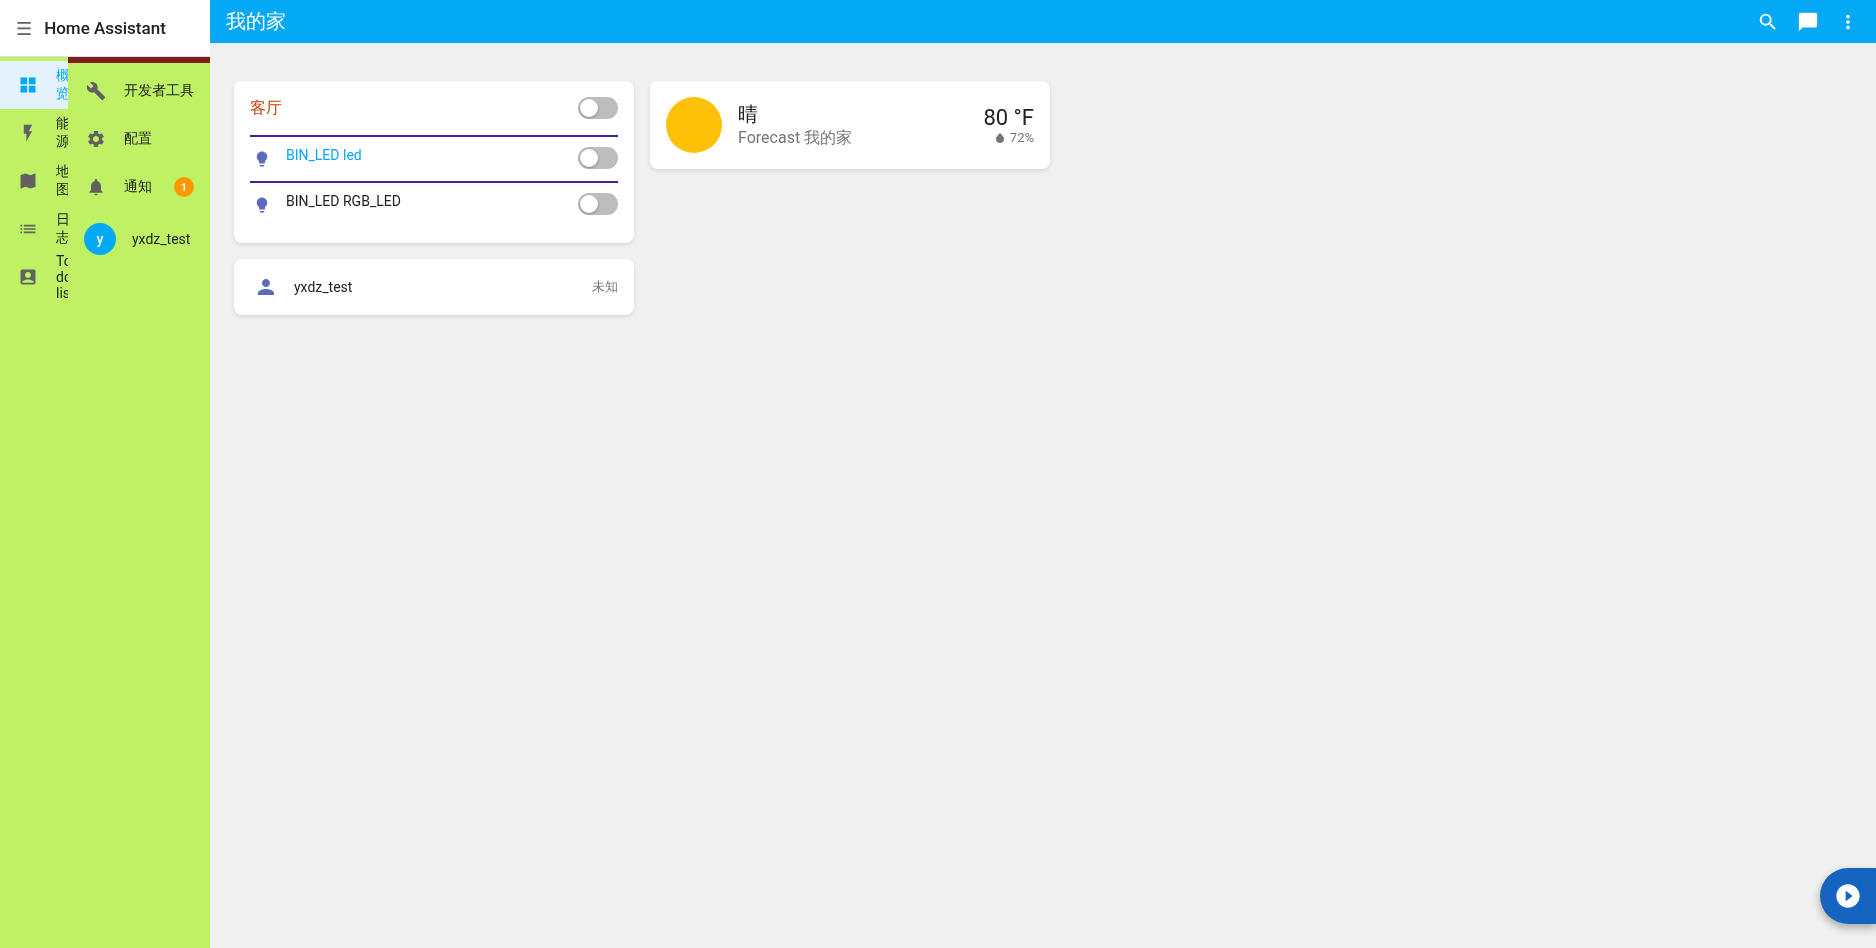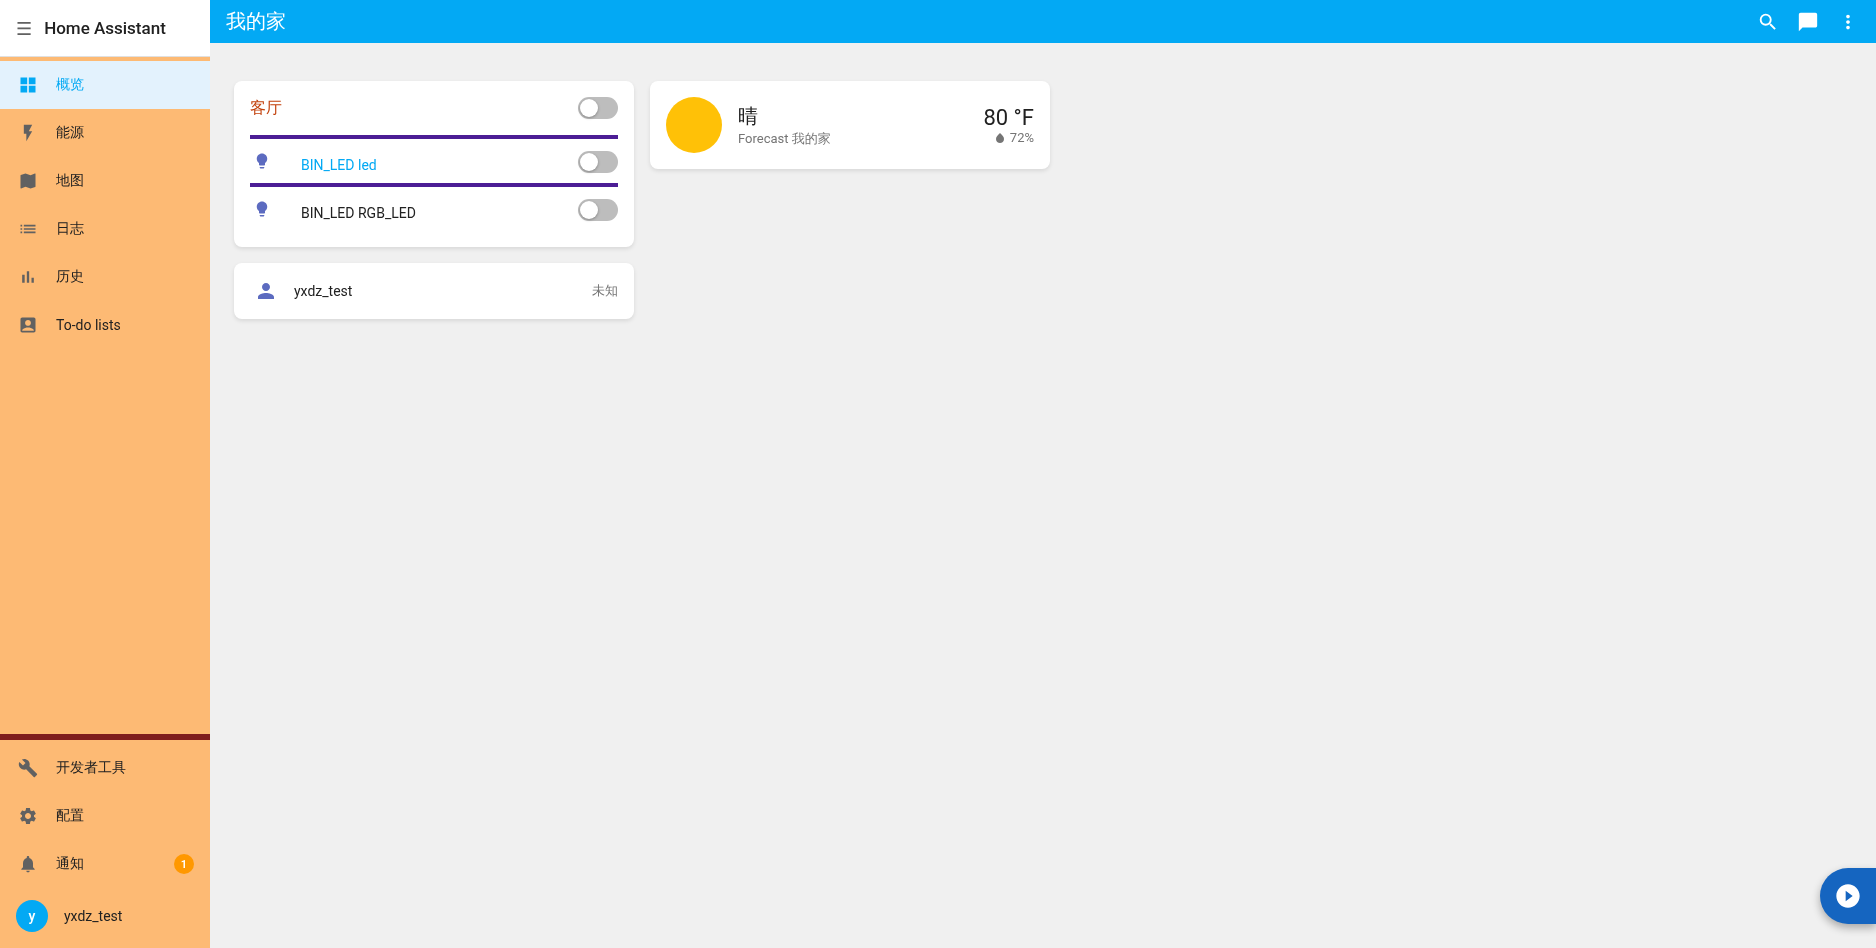--- a/index.html
+++ b/index.html
@@ -39,23 +39,23 @@
     
     .main-layout {
       display: flex;
       flex: 1;
       overflow: hidden;
     }
 
     
     .sidebar {
       width: 210px;
-      background: #fdba74;
-      display: flex;
-      flex-direction: column;
+      background: #bef264;
+      display: flex;
+      flex-direction: row;
       flex-shrink: 0;
       box-shadow: 2px 0 4px rgba(0,0,0,0.1);
       height: 100%;
     }
     .sidebar-nav {
       flex: 1;
       overflow-y: auto;
       padding: 4px 0;
     }
     .sidebar-item {
@@ -169,24 +169,24 @@
     .card-title {
       font-size: 16px;
       font-weight: 500;
       color: #c2410c;
     }
     .card-body {
       padding: 8px 16px 16px 16px;
     }
     .device-row {
       display: flex;
-      align-items: flex-end;
+      align-items: flex-start;
       padding: 10px 0;
-      border-top: 4px solid #4c1d95;
-      gap: 27px;
+      border-top: 2px solid #4c1d95;
+      gap: 12px;
     }
     .device-icon {
       width: 24px;
       height: 24px;
       display: flex;
       align-items: center;
       justify-content: center;
       color: #5c6bc0;
       font-size: 16px;
       flex-shrink: 0;
@@ -270,21 +270,21 @@
     }
     .weather-info {
       flex: 1;
     }
     .weather-condition {
       font-size: 20px;
       font-weight: 500;
       color: #212121;
     }
     .weather-location {
-      font-size: 13px;
+      font-size: 16px;
       color: #757575;
     }
     .weather-temp {
       text-align: left;
     }
     .weather-temp-value {
       font-size: 22px;
       font-weight: 400;
       color: #212121;
     }
@@ -386,28 +386,20 @@
 
         <div class="sidebar-item">
           <div class="sidebar-item-icon">
             <svg width="20" height="20" viewBox="0 0 24 24" fill="#616161">
               <path d="M3 13h2v-2H3v2zm0 4h2v-2H3v2zm0-8h2V7H3v2zm4 4h14v-2H7v2zm0 4h14v-2H7v2zM7 7v2h14V7H7z"></path>
             </svg>
           </div>
           <span class="sidebar-item-label">日志</span>
         </div>
 
-        <div class="sidebar-item">
-          <div class="sidebar-item-icon">
-            <svg width="20" height="20" viewBox="0 0 24 24" fill="#616161">
-              <path d="M5 9.2h3V19H5zM10.6 5h2.8v14h-2.8zm5.6 8H19v6h-2.8z"></path>
-            </svg>
-          </div>
-          <span class="sidebar-item-label">历史</span>
-        </div>
 
 
         <div class="sidebar-item">
           <div class="sidebar-item-icon">
             <svg width="20" height="20" viewBox="0 0 24 24" fill="#616161">
               <path d="M19 3H5c-1.1 0-2 .9-2 2v14c0 1.1.9 2 2 2h14c1.1 0 2-.9 2-2V5c0-1.1-.9-2-2-2zm-7 3c1.93 0 3.5 1.57 3.5 3.5S13.93 13 12 13s-3.5-1.57-3.5-3.5S10.07 6 12 6zm7 13H5v-.23c0-.62.28-1.2.76-1.58C7.47 15.82 9.64 15 12 15s4.53.82 6.24 2.19c.48.38.76.97.76 1.58V19z"></path>
             </svg>
           </div>
           <span class="sidebar-item-label">To-do lists</span>
         </div>

